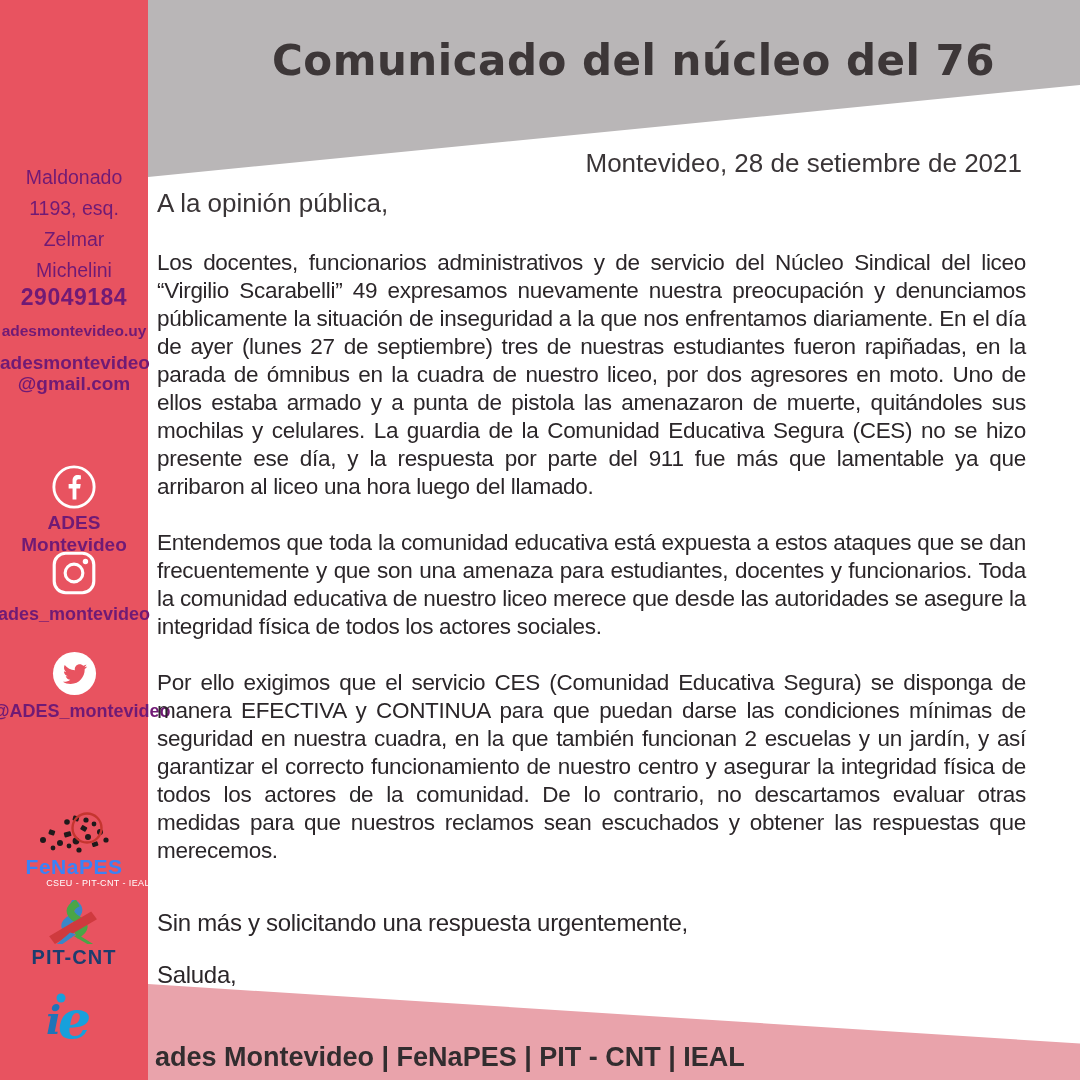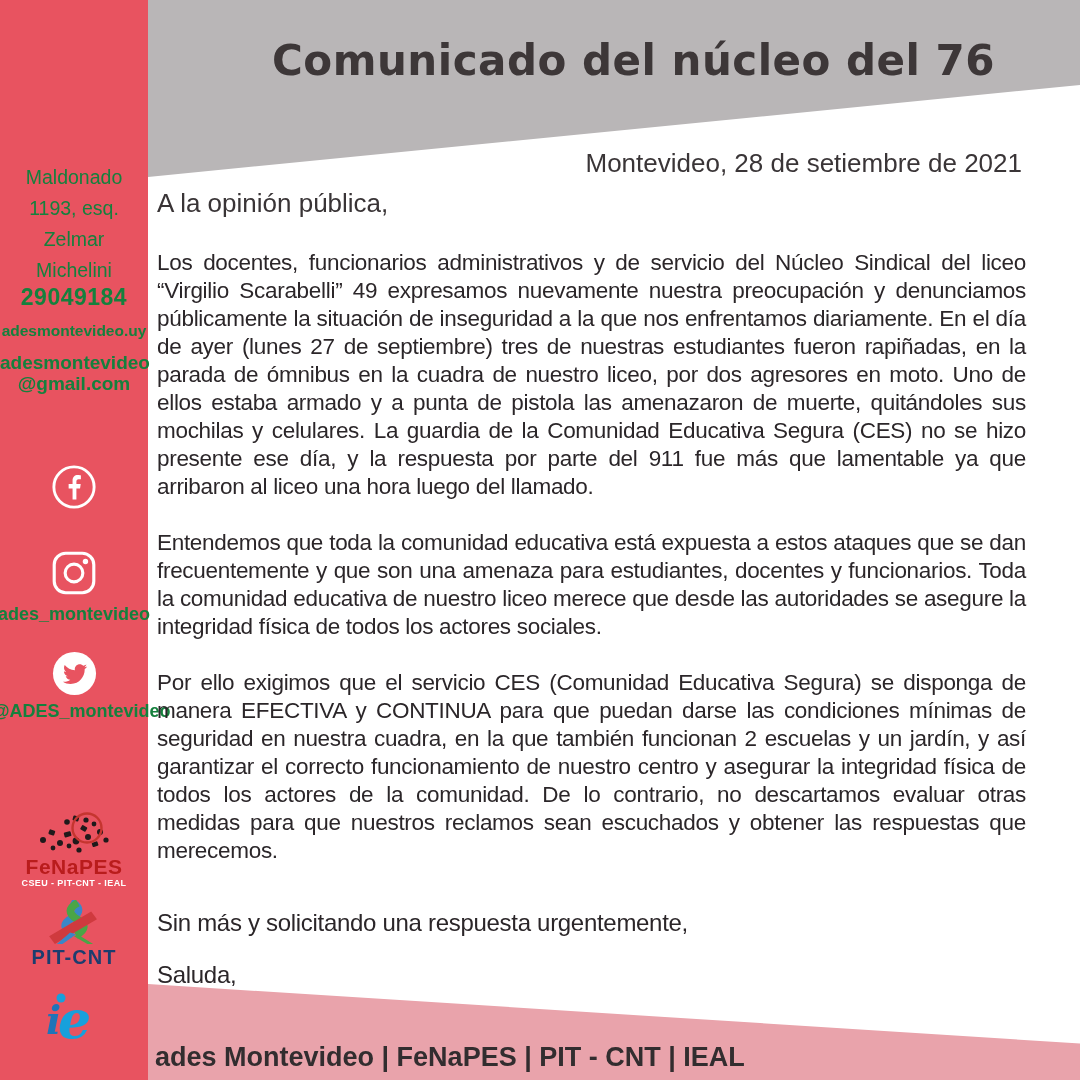--- a/index.html
+++ b/index.html
@@ -1,33 +1,33 @@
 <!DOCTYPE html>
 <html><head>
 <meta charset="utf-8">
 <style>
   html,body{margin:0;padding:0;background:#ffffff;}
   .canvas{position:relative;width:1080px;height:1080px;overflow:hidden;background:#ffffff;
           font-family:"Liberation Sans",sans-serif;}
 
   
   .sidebar{position:absolute;left:0;top:0;width:148px;height:1080px;background:#e85360;}
-  .sb-text{position:absolute;left:0;width:148px;text-align:center;color:#15803d;}
+  .sb-text{position:absolute;left:0;width:148px;text-align:center;color:#701a75;}
   .addr{top:162px;font-size:19.5px;line-height:31px;font-weight:400;}
   .phone{top:284px;font-size:23px;font-weight:800;letter-spacing:.5px;}
   .web{top:322px;font-size:15.5px;font-weight:700;}
   .email{top:352px;font-size:19px;line-height:21px;font-weight:800;}
   .sb-icon{position:absolute;left:0;width:148px;display:flex;justify-content:center;}
   .fb-icon{top:464px;} .ig-icon{top:548px;} .tw-icon{top:650px;}
   .fb-handle{top:512px;font-size:19px;font-weight:600;}
   .ig-handle{top:604px;font-size:18px;font-weight:700;width:160px;left:-6px;}
   .tw-handle{top:701px;font-size:18px;font-weight:600;width:164px;left:-8px;}
   .fenapes{top:812px;} 
-  .fenapes-name{top:855px;color:#b91c1c;font-size:21px;font-weight:800;letter-spacing:.5px;}
-  .fenapes-sub{top:878px;color:#ffffff;font-size:9px;font-weight:700;letter-spacing:.4px;}
+  .fenapes-name{top:855px;color:#3b82f6;font-size:21px;font-weight:800;letter-spacing:.5px;}
+  .fenapes-sub{top:878px;color:#ffffff;font-size:9px;font-weight:400;letter-spacing:.4px;padding-left:24px;}
   .pitcnt{top:900px;}
   .pitcnt-name{top:946px;color:#1c3d6e;font-size:20px;font-weight:800;letter-spacing:1px;}
   .ieal{top:988px;}
 
   
   .header-band{position:absolute;left:148px;top:0;width:932px;height:180px;background:#b9b6b7;
                clip-path:polygon(0 0,100% 0,100% 85px,0 177px);}
   .ades-logo{position:absolute;left:27px;top:26px;width:224px;height:122px;
              border:10px solid #171314;border-radius:62px;box-sizing:border-box;z-index:5;
              display:flex;flex-direction:column;align-items:center;justify-content:center;}
@@ -76,20 +76,21 @@
     <div>adesmontevideo</div>
     <div>@gmail.com</div>
   </div>
 
   <div class="sb-icon fb-icon">
     <svg width="46" height="46" viewBox="0 0 48 48">
       <circle cx="24" cy="24" r="21" fill="none" stroke="#ffffff" stroke-width="3"></circle>
       <path d="M26.5 37V25.5h3.8l.7-4.6h-4.5v-2.6c0-1.3.6-2.4 2.3-2.4h2.4v-4s-1.6-.3-3.2-.3c-3.3 0-5.5 2-5.5 5.9v3.4h-4.1v4.6h4.1V37h4z" fill="#ffffff"></path>
     </svg>
   </div>
+  <div class="sb-text fb-handle">ADES Montevideo</div>
 
   <div class="sb-icon ig-icon">
     <svg width="50" height="50" viewBox="0 0 48 48">
       <rect x="5" y="5" width="38" height="38" rx="11" fill="none" stroke="#ffffff" stroke-width="3"></rect>
       <circle cx="24" cy="24" r="8.5" fill="none" stroke="#ffffff" stroke-width="3"></circle>
       <circle cx="35" cy="13" r="2.6" fill="#ffffff"></circle>
     </svg>
   </div>
   <div class="sb-text ig-handle">ades_montevideo</div>
 

